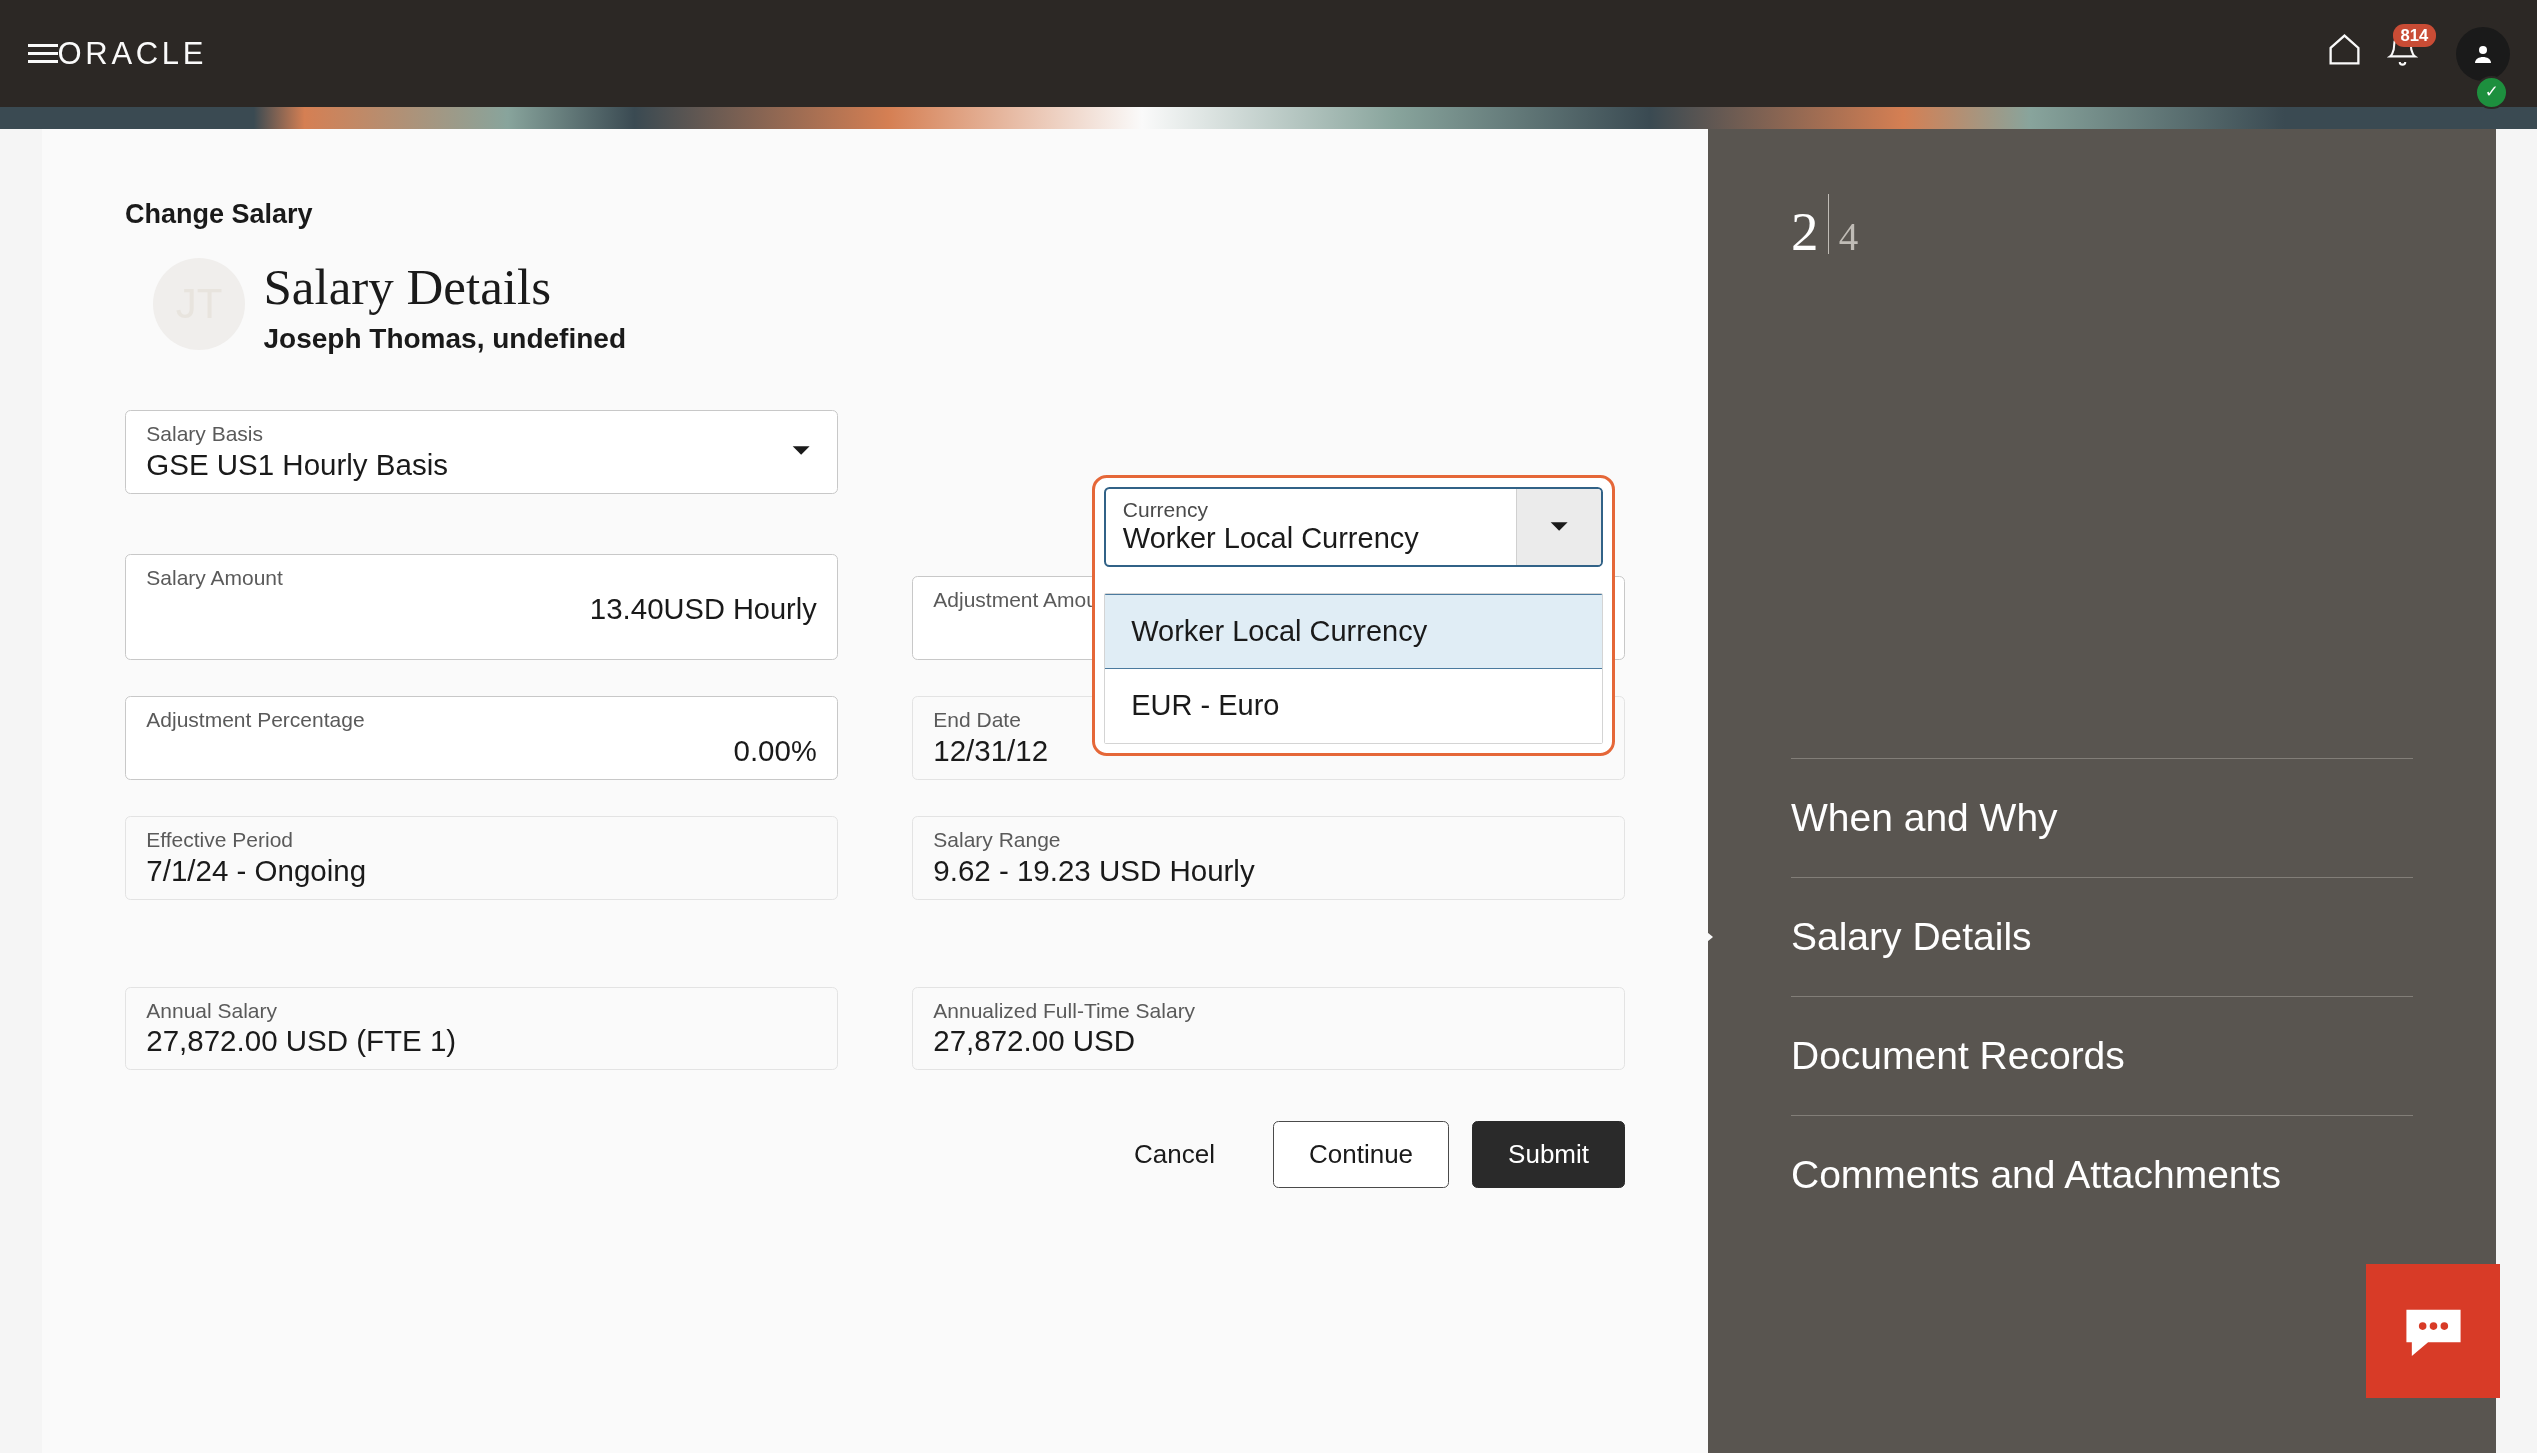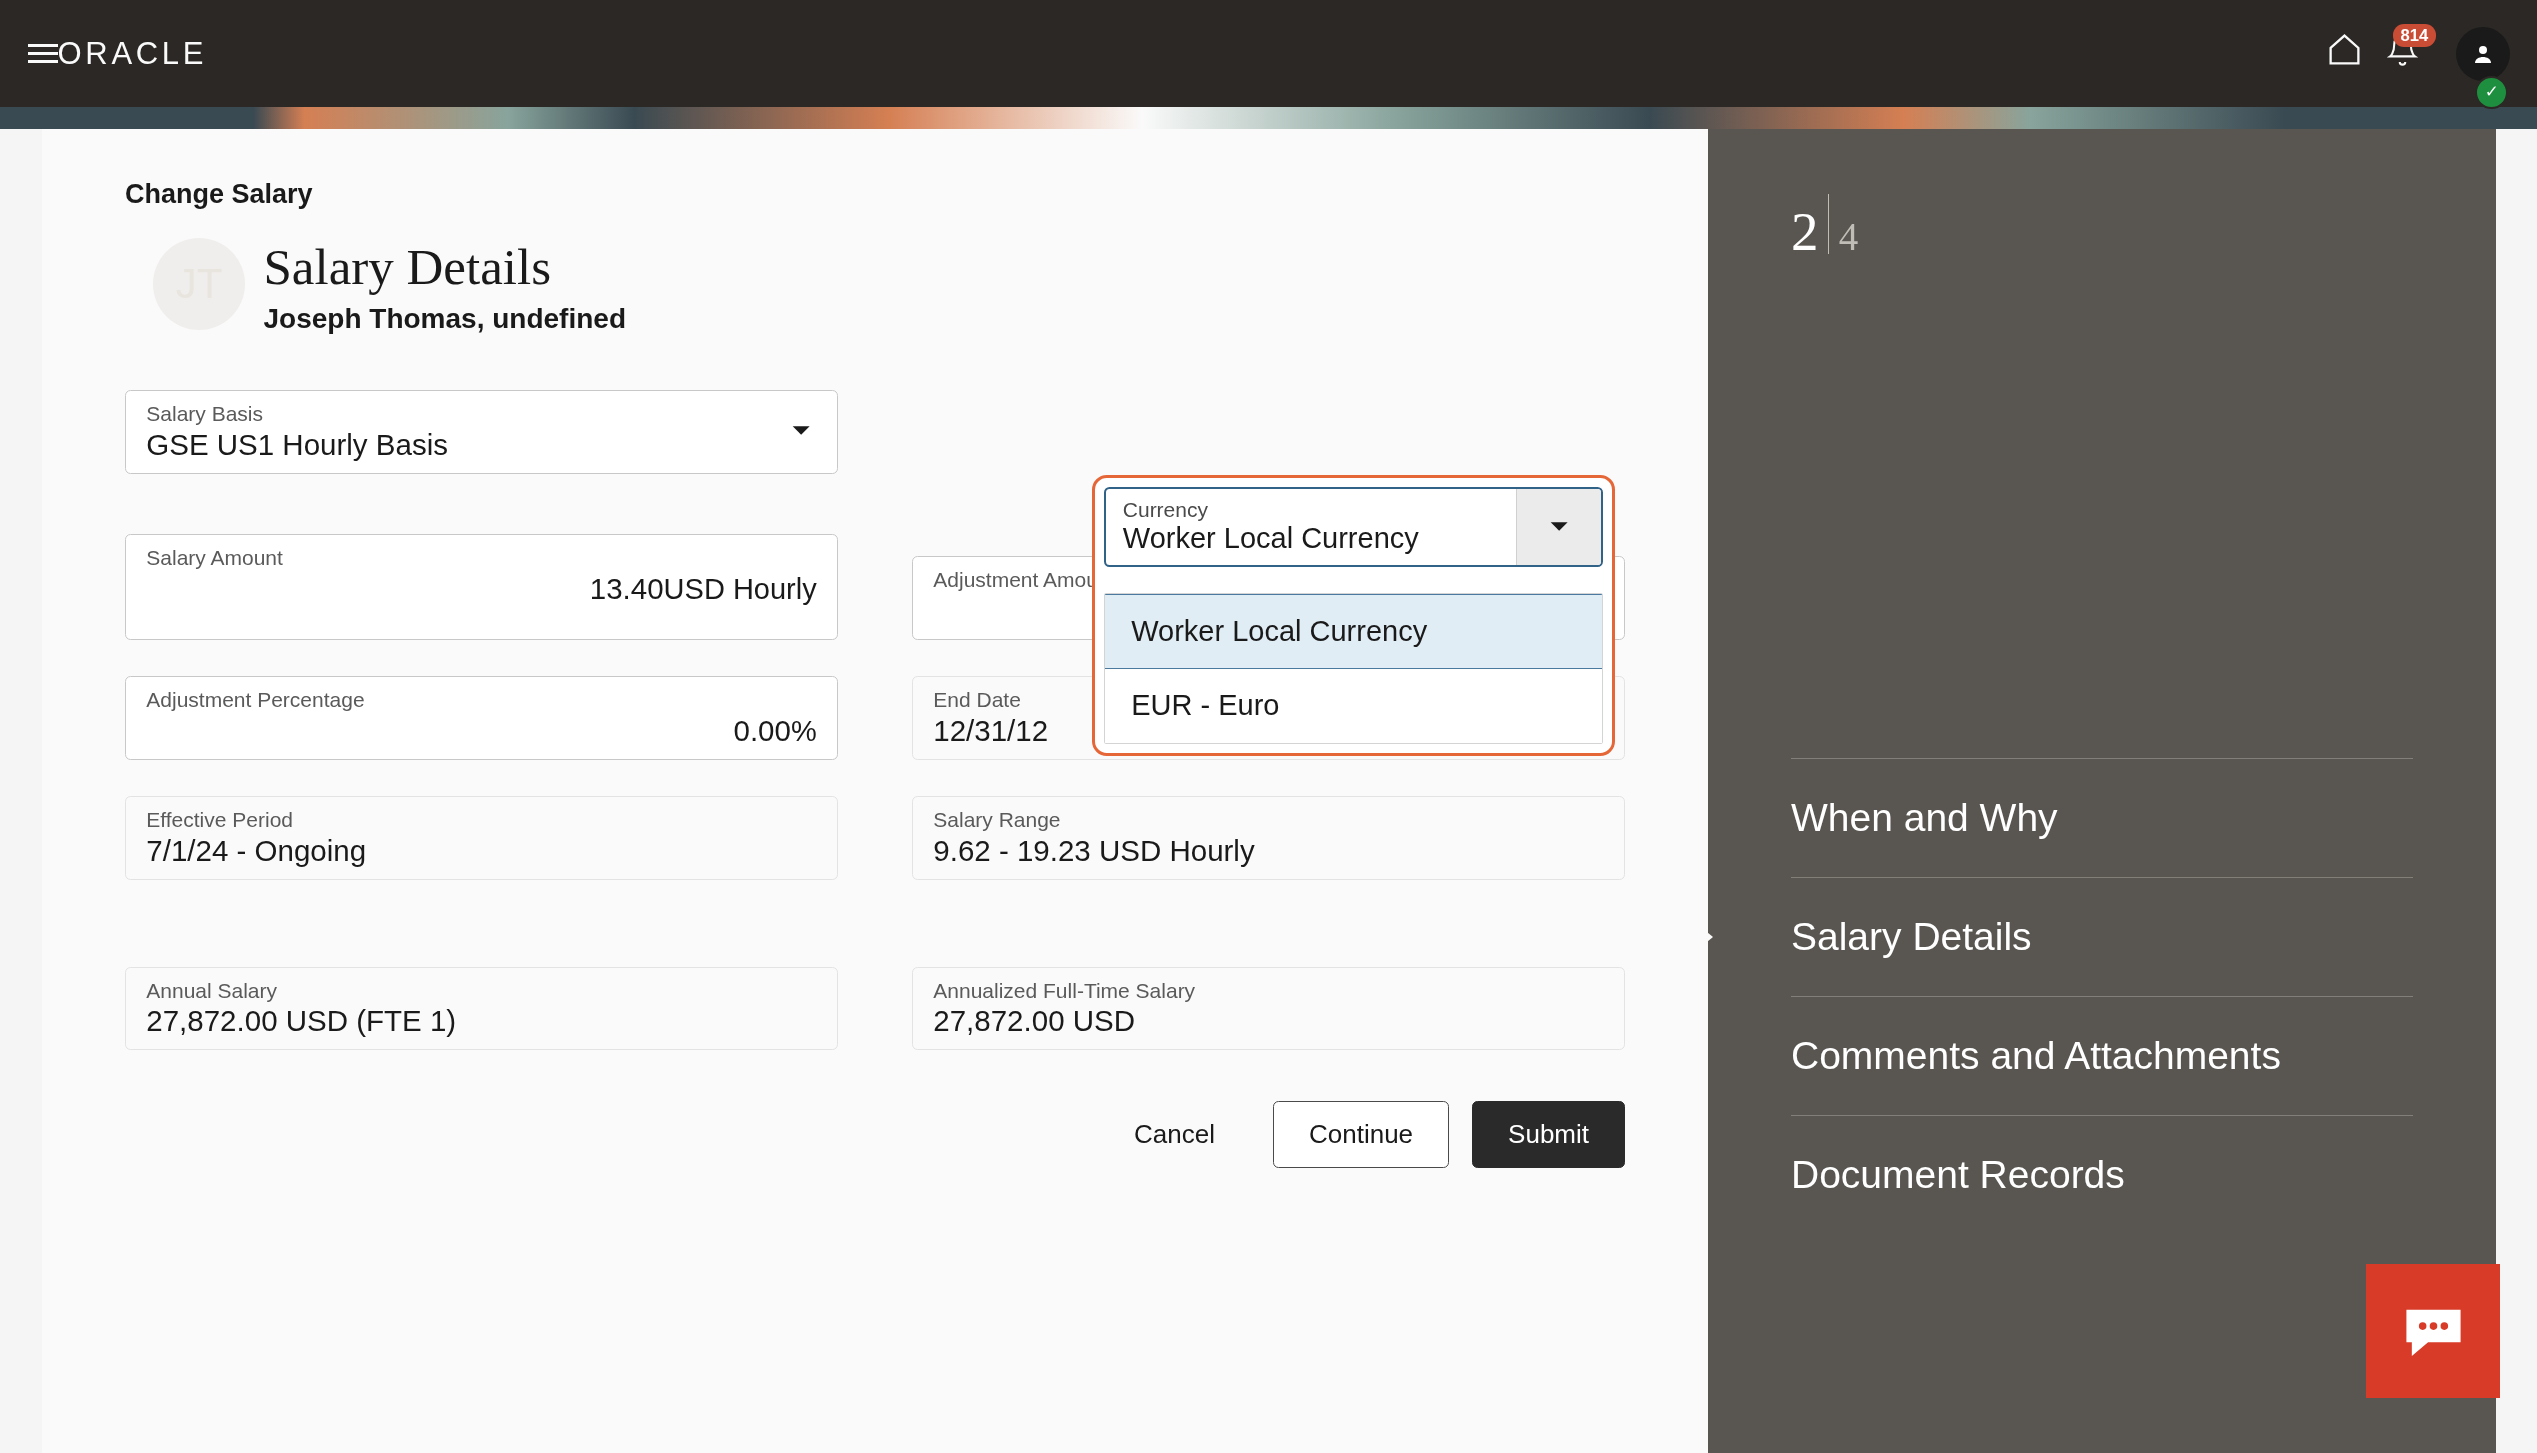--- a/index.html
+++ b/index.html
@@ -103,21 +103,21 @@
     }
     .main-container {
       display: flex;
       height: calc(100% - 129px);
       background: #fff;
       margin: 0 42px;
       position: relative;
     }
     .content-area {
       flex: 1;
-      padding: 50px 83px 28px 83px;
+      padding: 70px 83px 28px 83px;
       background: #fafafa;
     }
     .breadcrumb {
       font-size: 27px;
       font-weight: 600;
       color: #1a1a1a;
       margin-bottom: 28px;
     }
     .title-row {
       display: flex;
@@ -458,22 +458,22 @@
   </div>
 
   <div class="side-panel">
     <div class="step-indicator">
       <span class="step-current">2</span>
       <span class="step-divider"></span>
       <span class="step-total">4</span>
     </div>
     <div class="nav-item">When and Why</div>
     <div class="nav-item active">Salary Details</div>
+    <div class="nav-item">Document Records</div>
     <div class="nav-item">Comments and Attachments</div>
-    <div class="nav-item">Document Records</div>
   </div>
 </div>
 
 <div class="currency-wrapper">
   <div class="currency-select">
     <div class="currency-inner">
       <div class="currency-label">Currency</div>
       <div class="currency-value">Worker Local Currency</div>
     </div>
     <div class="currency-caret">

